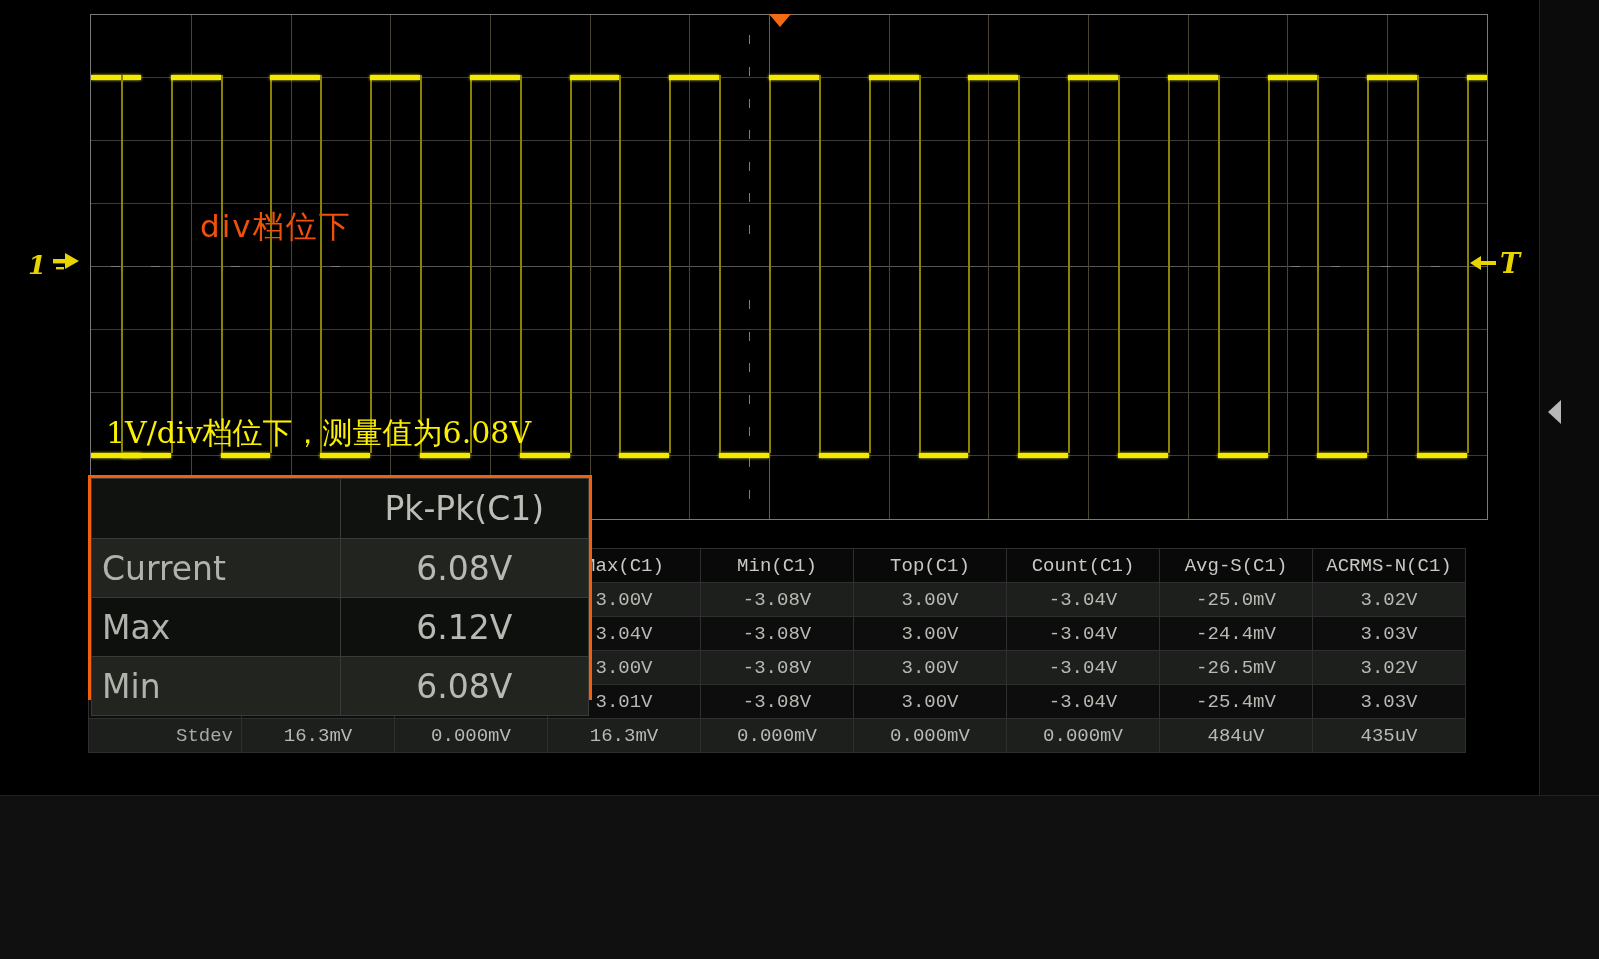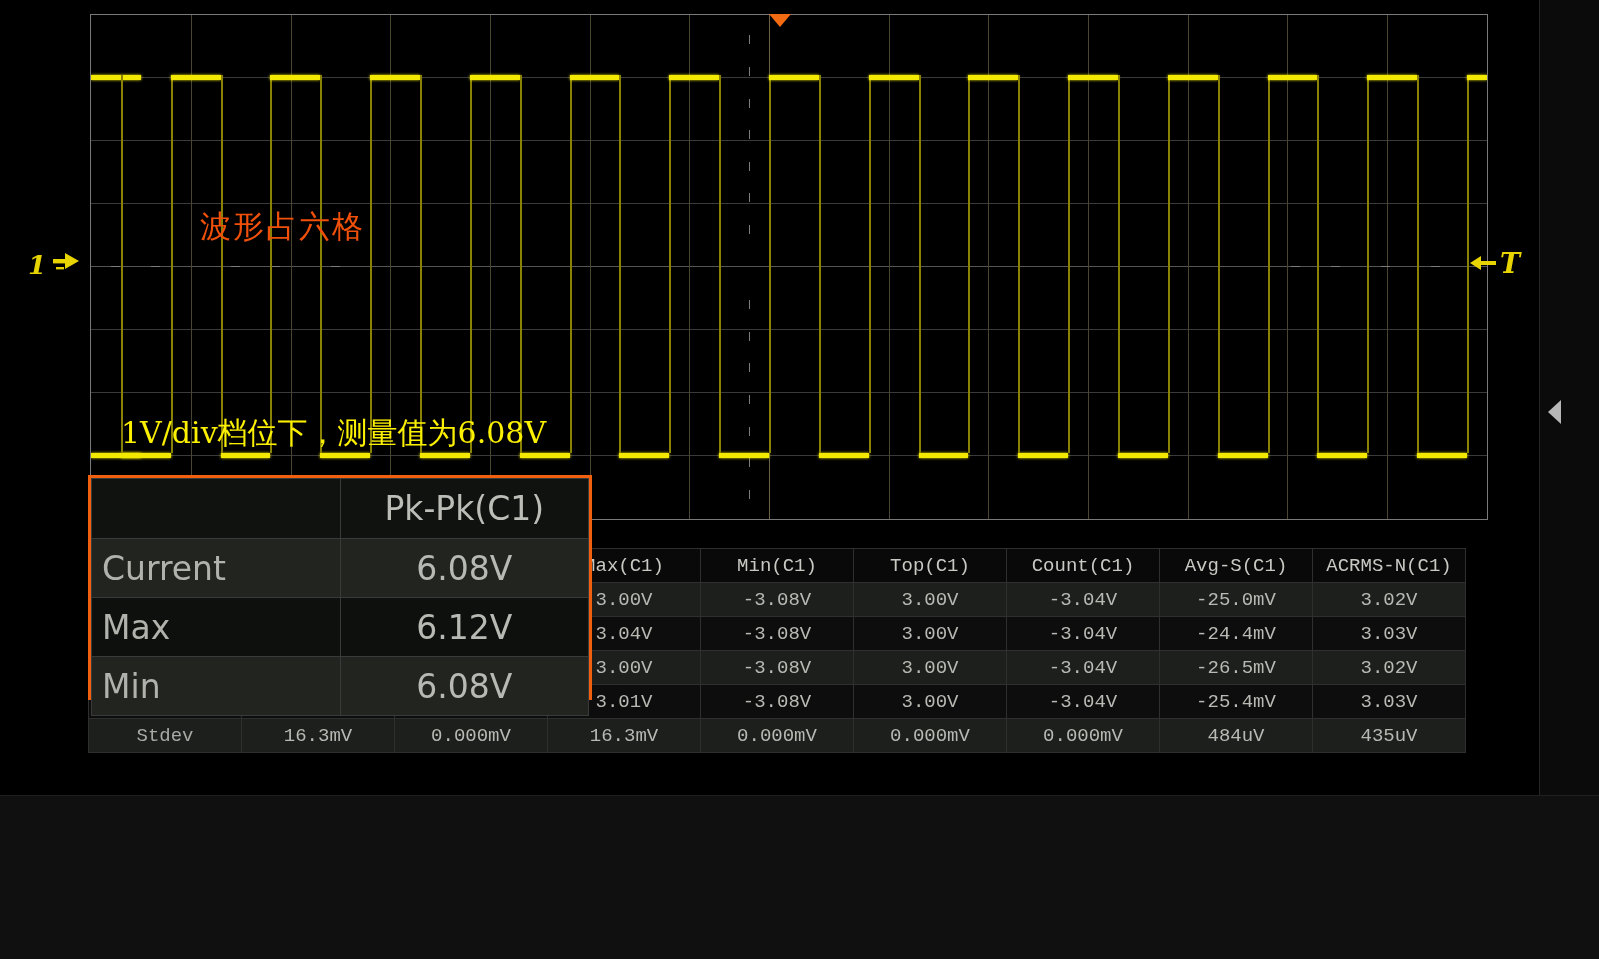--- a/index.html
+++ b/index.html
@@ -32,21 +32,21 @@
 
   .anno-red{position:absolute;color:#f0500a;font-family:"DejaVu Sans",sans-serif;font-size:31px;font-weight:500;letter-spacing:2px;}
   .anno-yellow{position:absolute;color:#fbf000;font-family:"DejaVu Serif",serif;font-size:30px;letter-spacing:0px;}
 
   
   #meastable{position:absolute;left:88px;top:548px;width:1378px;border-collapse:collapse;
     font-family:Liberation Mono, monospace;font-size:19px;color:#b9b9b4;table-layout:fixed;}
   #meastable th,#meastable td{border:1px solid #2f2f2f;padding:2px 8px;text-align:center;font-weight:normal;
     height:29px;overflow:hidden;white-space:nowrap;}
   #meastable th{color:#c9c9c4;background:#0a0a0a;font-size:19px;}
-  #meastable td.rowlabel{text-align:center;color:#a9a9a4;}
+  #meastable td.rowlabel{text-align:right;color:#a9a9a4;}
   #meastable tr.odd td{background:#1c1f1c;}
   #meastable tr.even td{background:#0d0d0d;}
   #meastable tr.hdr th{background:#090909;}
 
   
   #overlay{position:absolute;left:88px;top:475px;width:504px;height:225px;border:3px solid #f0600f;
     box-sizing:border-box;background:#151715;}
   #ovtable{width:100%;height:100%;border-collapse:collapse;table-layout:fixed;
     font-family:"DejaVu Sans",sans-serif;color:#b9b9b4;}
   #ovtable th,#ovtable td{border:1px solid #3a3a3a;text-align:center;font-weight:normal;overflow:hidden;white-space:nowrap;}
@@ -197,22 +197,22 @@
 
     <div id="trigmark">
       <span>
         <svg width="30" height="20" viewBox="0 0 30 20">
           <path d="M2 10 L13 3 V8 H28 V12 H13 V17 Z" fill="#e8d400"></path>
         </svg>
       </span>
       <span>T</span>
     </div>
 
-    <div class="anno-red" style="left:200px;top:206px">波形占六格</div>
-    <div class="anno-yellow" style="left:121px;top:413px">1V/div档位下，测量值为6.08V</div>
+    <div class="anno-red" style="left:200px;top:206px">div档位下</div>
+    <div class="anno-yellow" style="left:106px;top:413px">1V/div档位下，测量值为6.08V</div>
 
     <table id="meastable">
       <thead>
         <tr class="hdr">
           <th></th>
           <th>Pk-Pk(C1)</th>
           <th>Vamp(C1)</th>
           <th>Max(C1)</th>
           <th>Min(C1)</th>
           <th>Top(C1)</th>

